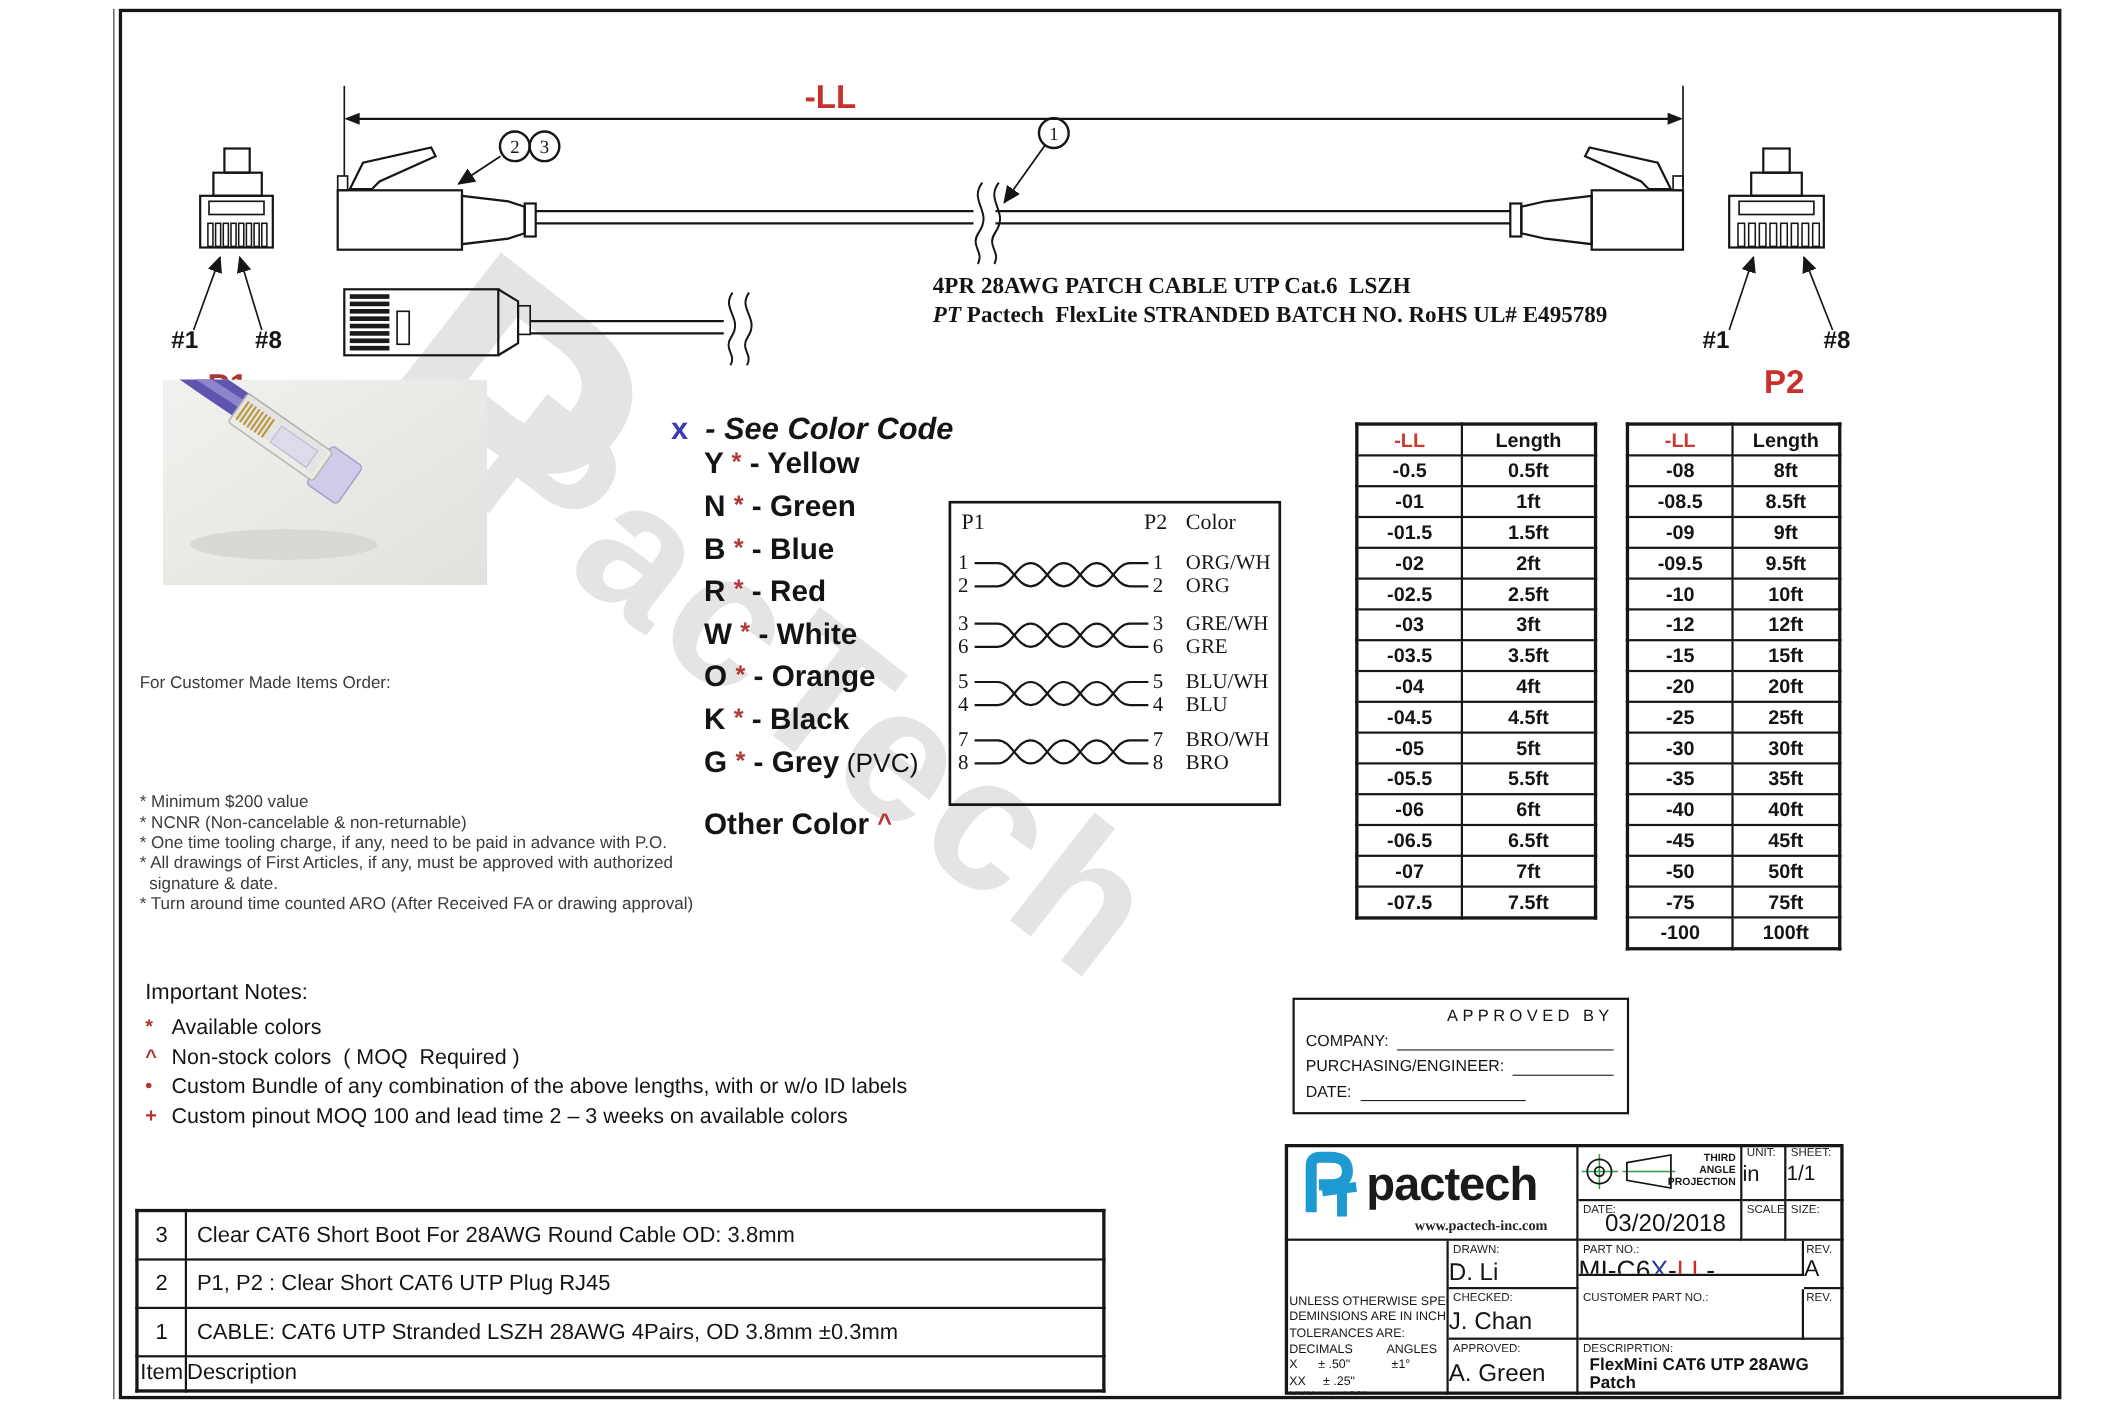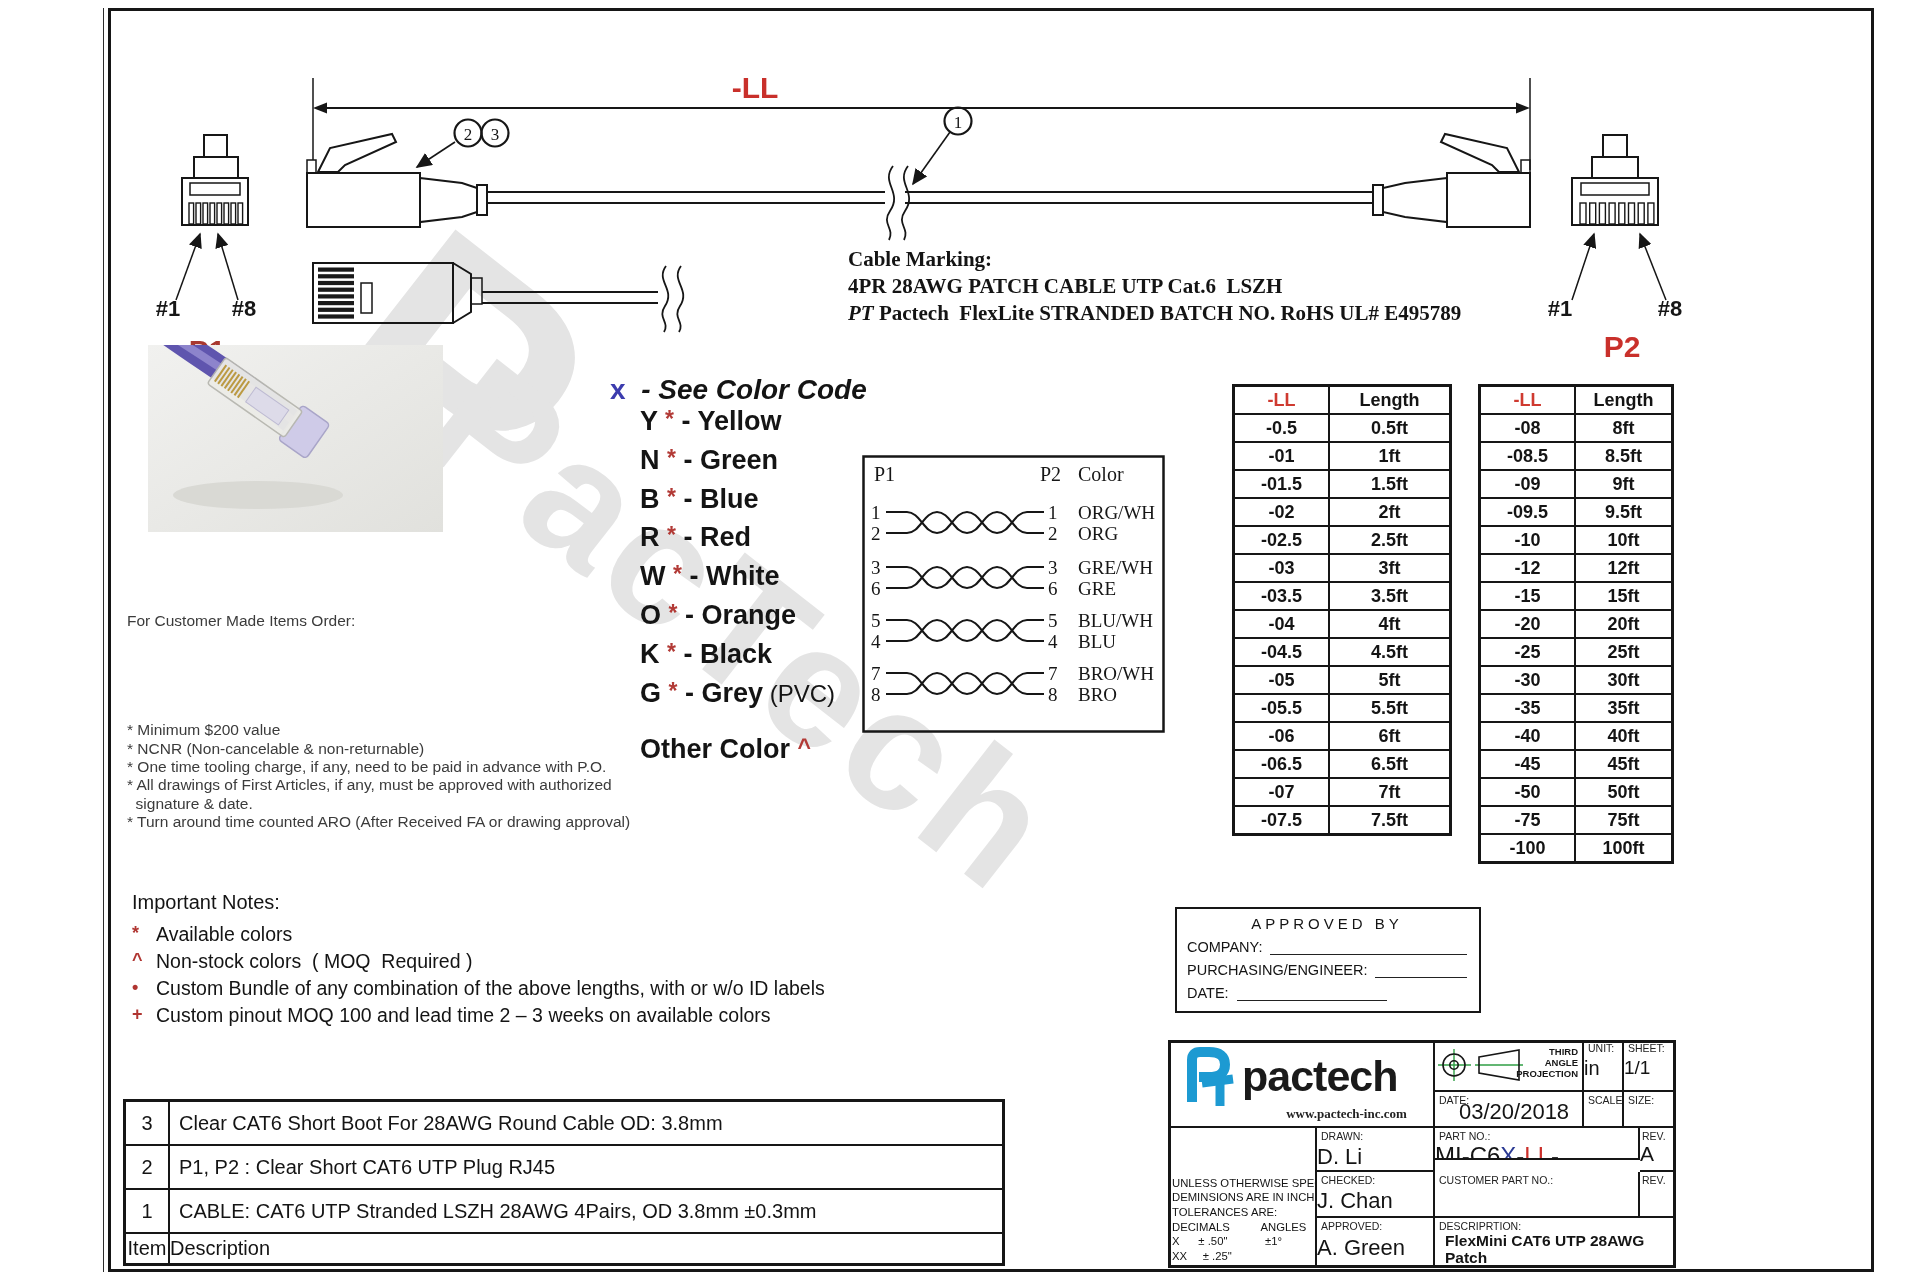--- a/index.html
+++ b/index.html
@@ -31,21 +31,21 @@
   .impt .row{display:flex;margin-bottom:4px}
   .impt .row .m{width:24px;color:#b03531;font-weight:bold;font-size:18px}
   .impt .row .x{font-size:19.5px;white-space:pre}
   
   .lentable{border-collapse:collapse;border:3px solid #161616;background:transparent}
   .lentable th,.lentable td{border:2px solid #161616;text-align:center;padding:0;
       font-size:18px;font-weight:bold;height:26px;line-height:26px}
   .lentable .llh{color:#cf3a30}
   
   .appr{border:2.5px solid #161616;box-sizing:border-box;padding:6px 12px 0 10px}
-  .appr .t{text-align:center;font-size:15px;letter-spacing:4px;margin-bottom:7px}
+  .appr .t{text-align:right;font-size:15px;letter-spacing:4px;margin-bottom:7px}
   .appr .row{display:flex;align-items:flex-end;font-size:14.5px;margin-bottom:7px}
   .appr .ln{border-bottom:1.5px solid #222;height:15px;flex:1;margin-left:8px}
   .appr .ln.short{flex:0 0 150px}
   
   .itable{border-collapse:collapse;border:3px solid #161616}
   .itable td{border:2px solid #161616;font-size:20px;padding:0 0 0 0}
   .itable .num{width:42px;text-align:center}
   .itable .dsc{width:823px;padding-left:9px}
   .itable tr.r td{height:42px}
   .itable tr.f td{height:29px;font-size:20px}
@@ -188,21 +188,20 @@
     <text class="t-serif" x="848" y="102" font-size="17" text-anchor="middle" dominant-baseline="central" fill="#161616">1</text>
     <text class="t-sans" x="58" y="296" font-size="22" font-weight="bold" text-anchor="middle" fill="#161616">#1</text>
     <text class="t-sans" x="134" y="296" font-size="22" font-weight="bold" text-anchor="middle" fill="#161616">#8</text>
     <text class="t-sans" x="97" y="341" font-size="30" font-weight="bold" text-anchor="middle" fill="#a8382f">P1</text>
     <text class="t-sans" x="1450" y="296" font-size="22" font-weight="bold" text-anchor="middle" fill="#161616">#1</text>
     <text class="t-sans" x="1560" y="296" font-size="22" font-weight="bold" text-anchor="middle" fill="#161616">#8</text>
     <text class="t-sans" x="1512" y="337" font-size="30" font-weight="bold" text-anchor="middle" fill="#c9302b">P2</text>
   </svg>
 
   <div class="abs cm" style="left:848px;top:246px">
-    <div class="pre">Cable Marking:</div>
     <div class="pre">4PR 28AWG PATCH CABLE UTP Cat.6  LSZH</div>
     <div class="pre"><span class="it">PT</span><span> Pactech  FlexLite STRANDED BATCH NO. RoHS UL# E495789</span></div>
   </div>
 
   <svg class="abs" style="left:148px;top:345px" width="295" height="187" viewBox="0 0 295 187">
     <defs>
       <linearGradient id="pg" x1="0" y1="0" x2="1" y2="1">
         <stop offset="0" stop-color="#f1f1ef"></stop>
           <stop offset="1" stop-color="#e1e1dd"></stop>
       </linearGradient>

